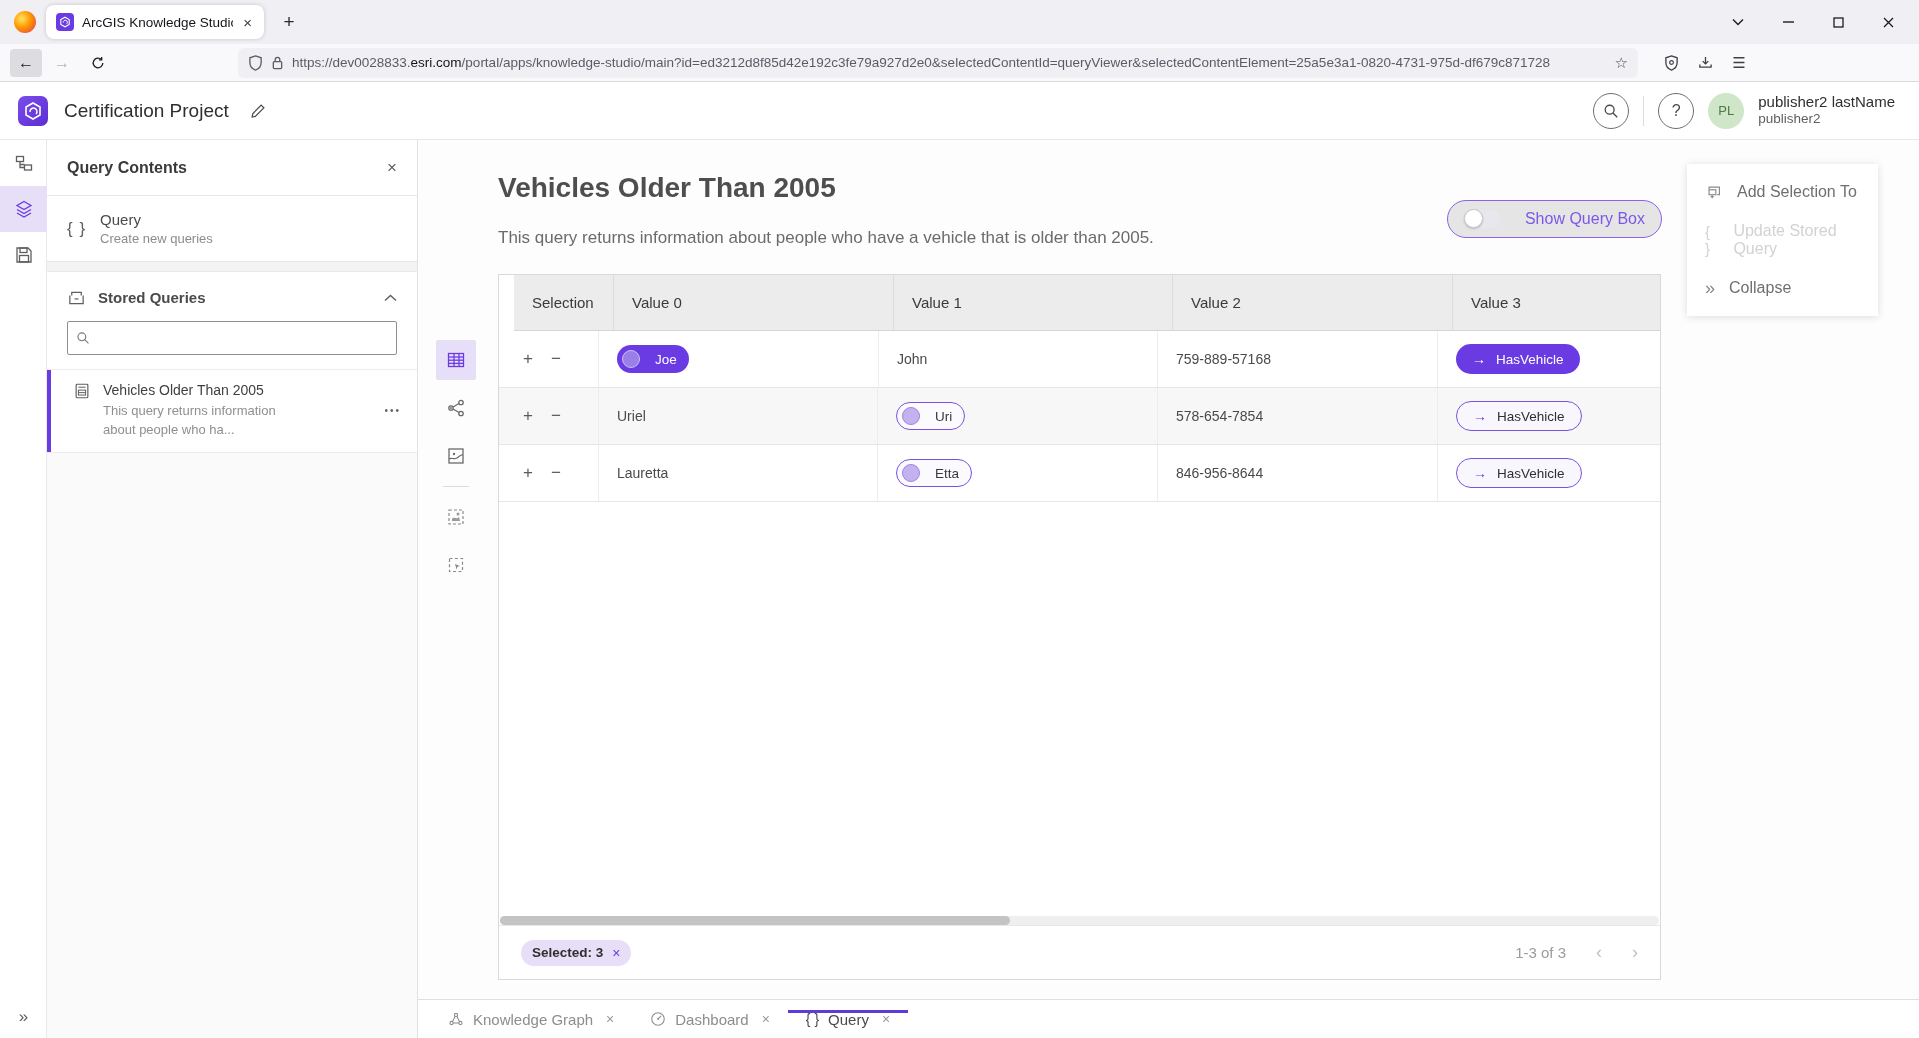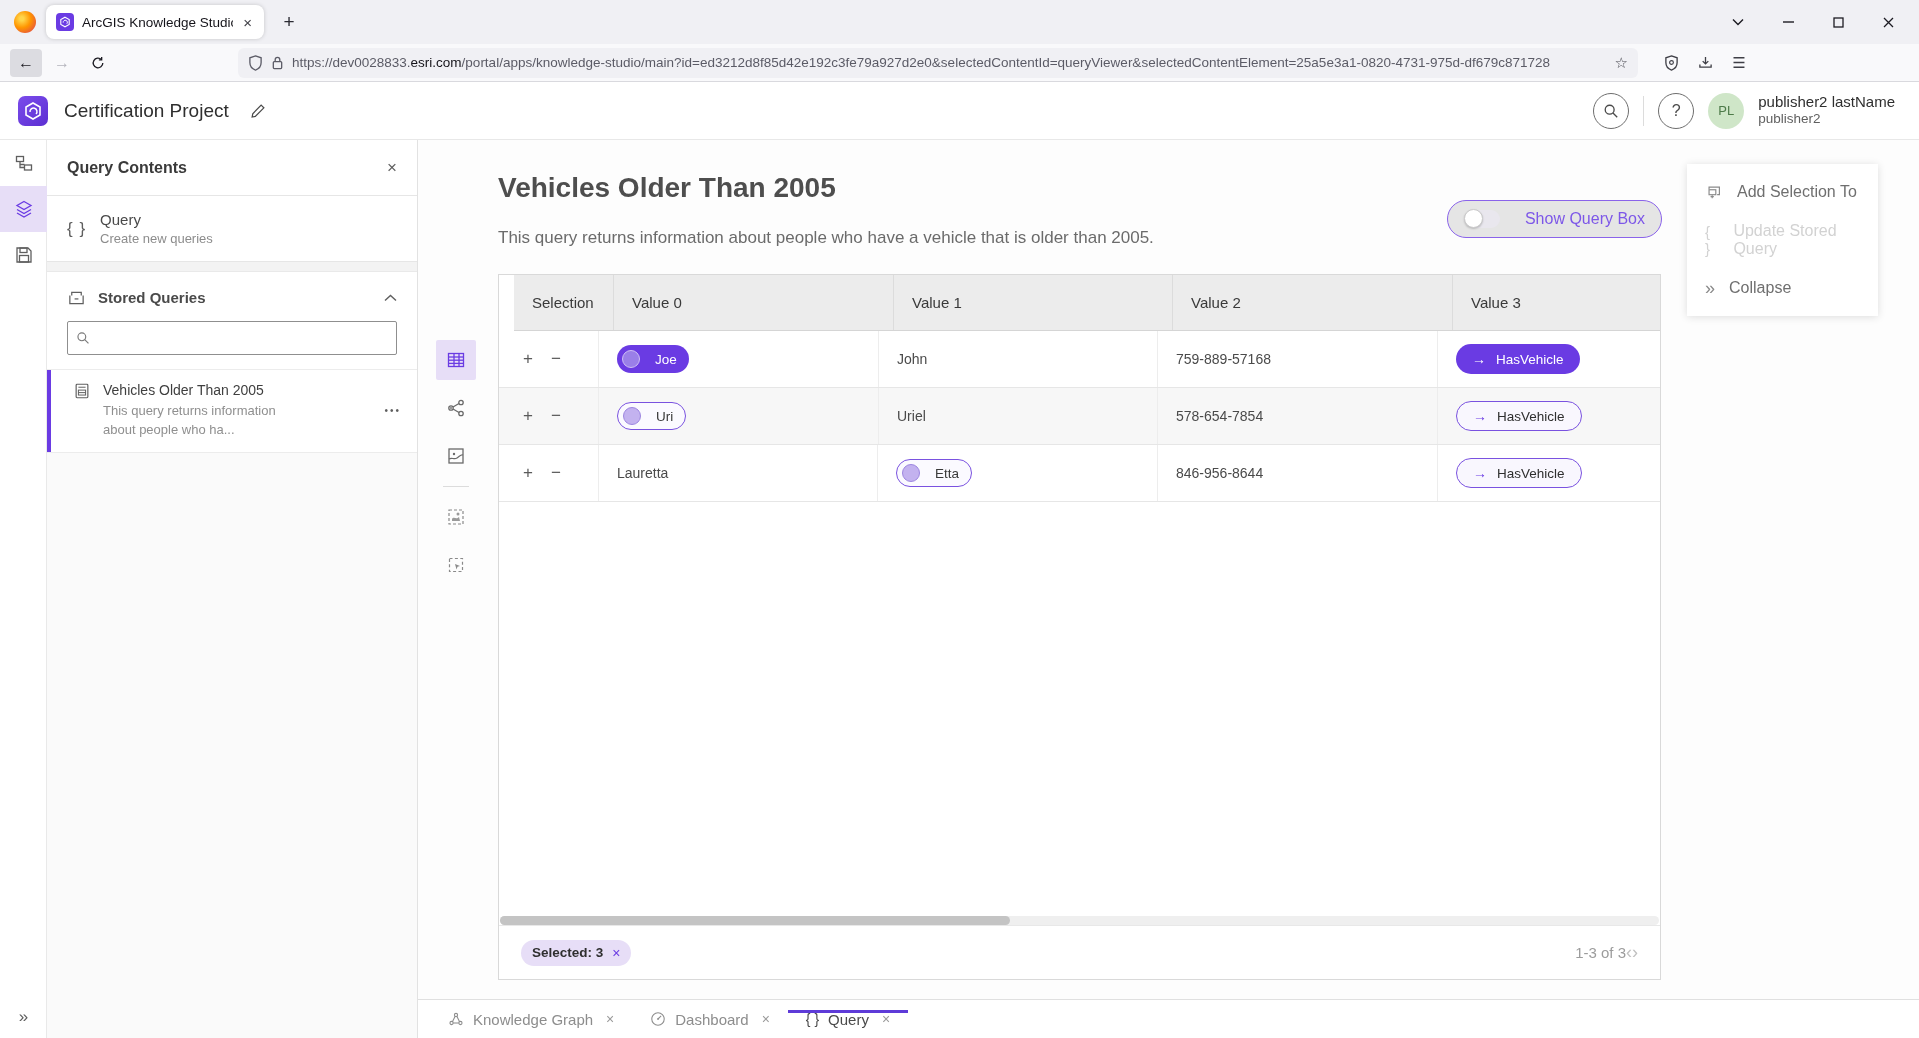--- a/index.html
+++ b/index.html
@@ -115,21 +115,21 @@
   .rel-pill.outline { background:#f9f7fe; border:1px solid #7a52e0; color:#2f2f2f; }
   .rel-pill.outline .arr { color:#6a3be3; }
   .arr { font-size:14px; }
   .tfill { flex:1; }
   .hscroll { height:9px; margin:0 1px; background:#efefef; border-radius:5px; flex:none; position:relative; }
   .hscroll .thumb { position:absolute; left:0; top:0; height:9px; width:44%; background:#c4c4c4; border-radius:5px; }
   .tfoot { height:54px; border-top:1px solid #e8e8e8; display:flex; align-items:center; justify-content:space-between; padding:0 22px; flex:none; }
   .chip { background:#e7def7; border-radius:13px; height:26px; display:flex; align-items:center; gap:9px; padding:0 11px; }
   .chip-label { font-size:13.5px; font-weight:bold; color:#2f2f2f; }
   .chip-close { border:none; background:transparent; color:#6a3be3; font-size:14px; padding:0; }
-  .pager { display:flex; align-items:center; }
+  .pager { display:flex; align-items:center; gap:30px; }
   .pager-range { font-size:15px; color:#9c9c9c; }
   .pager-btn { border:none; background:transparent; font-size:18px; color:#c0c0c0; padding:0; }
 
   .ctx-menu { position:absolute; left:1687px; top:164px; width:191px; background:#fff; box-shadow:0 1px 8px rgba(0,0,0,.13); padding:6px 0; }
   .ctx-item { height:44px; display:flex; align-items:center; gap:14px; padding:0 18px; font-size:16px; color:#6f6f6f; margin-bottom:4px; }
   .ctx-item:last-child { margin-bottom:0; }
   .ctx-item.disabled { color:#d2d2d2; }
   .ctx-item .braces-ico { color:#d2d2d2; font-size:15px; }
   .ctx-collapse-ico { font-size:18px; color:#8a8a8a; }
 
@@ -420,27 +420,27 @@
                 <span>HasVehicle</span>
               </span>
           </div>
         </div>
 
         <div class="trow alt">
           <div class="td c-sel">
             <button class="selbtn">+</button>
             <button class="selbtn">−</button>
           </div>
+          <div class="td c-v1">Uriel</div>
           <div class="td c-v0">
             <span class="entity-pill outline">
                 <span class="dot"></span>
                 <span>Uri</span>
               </span>
           </div>
-          <div class="td c-v1">Uriel</div>
           <div class="td c-v2">578-654-7854</div>
           <div class="td c-v3">
             <span class="rel-pill outline">
                 <span class="arr">→</span>
                 <span>HasVehicle</span>
               </span>
           </div>
         </div>
 
         <div class="trow">

